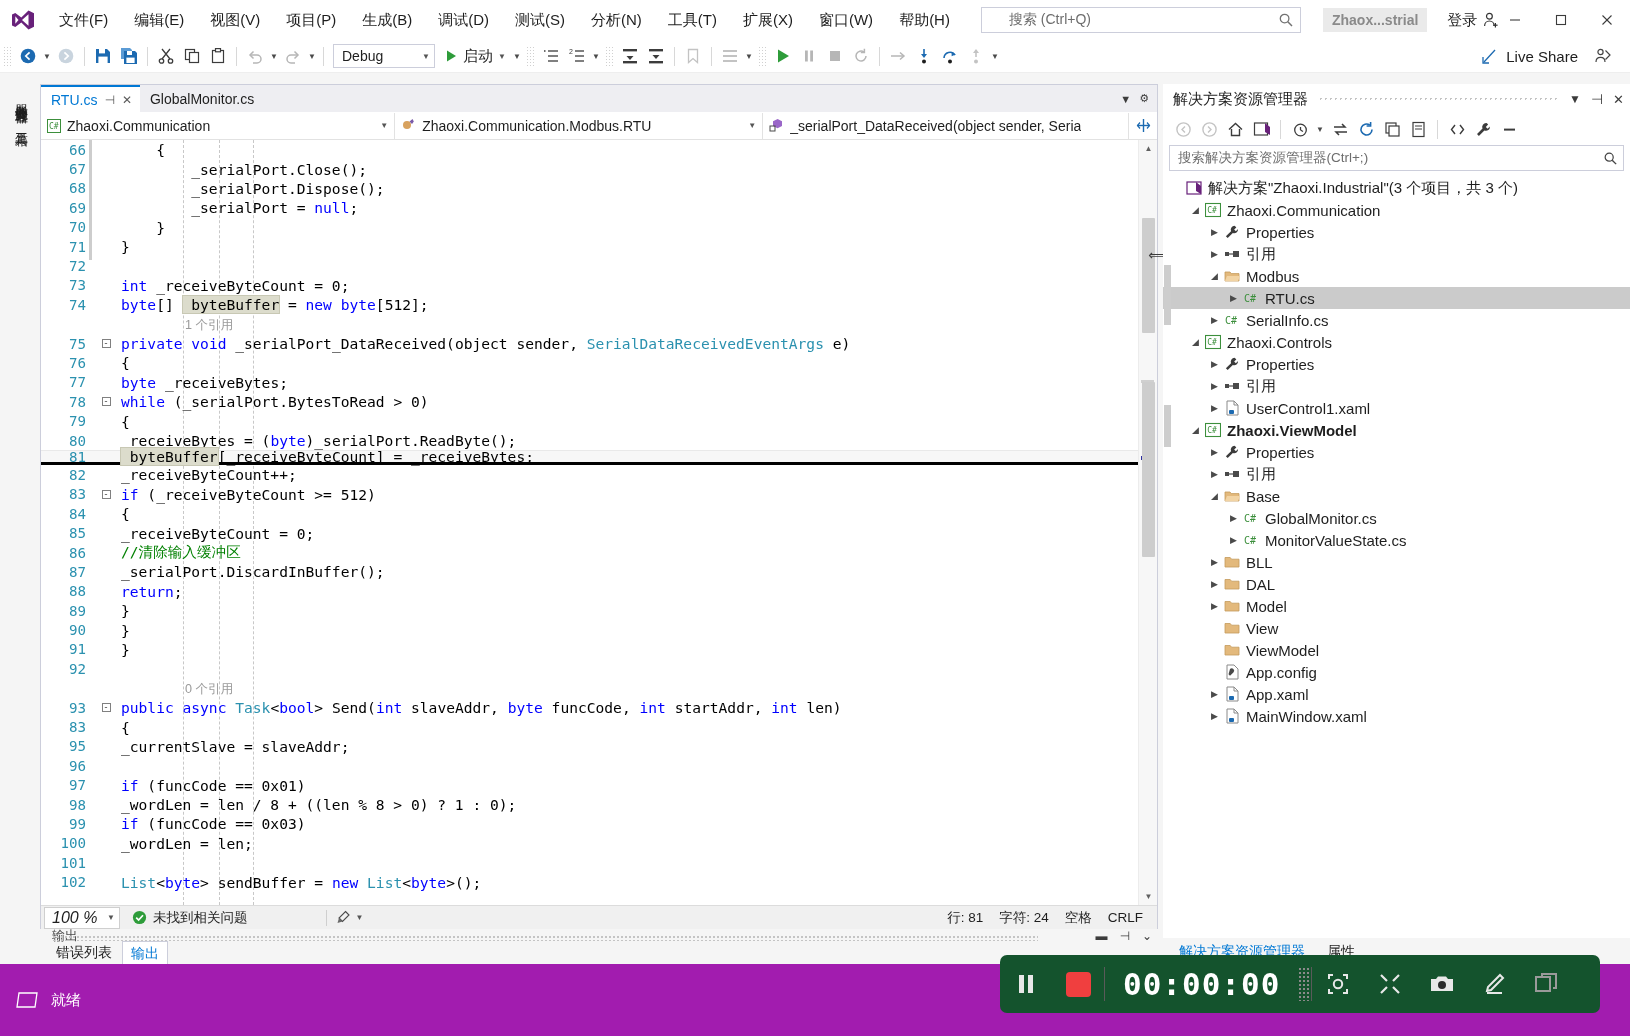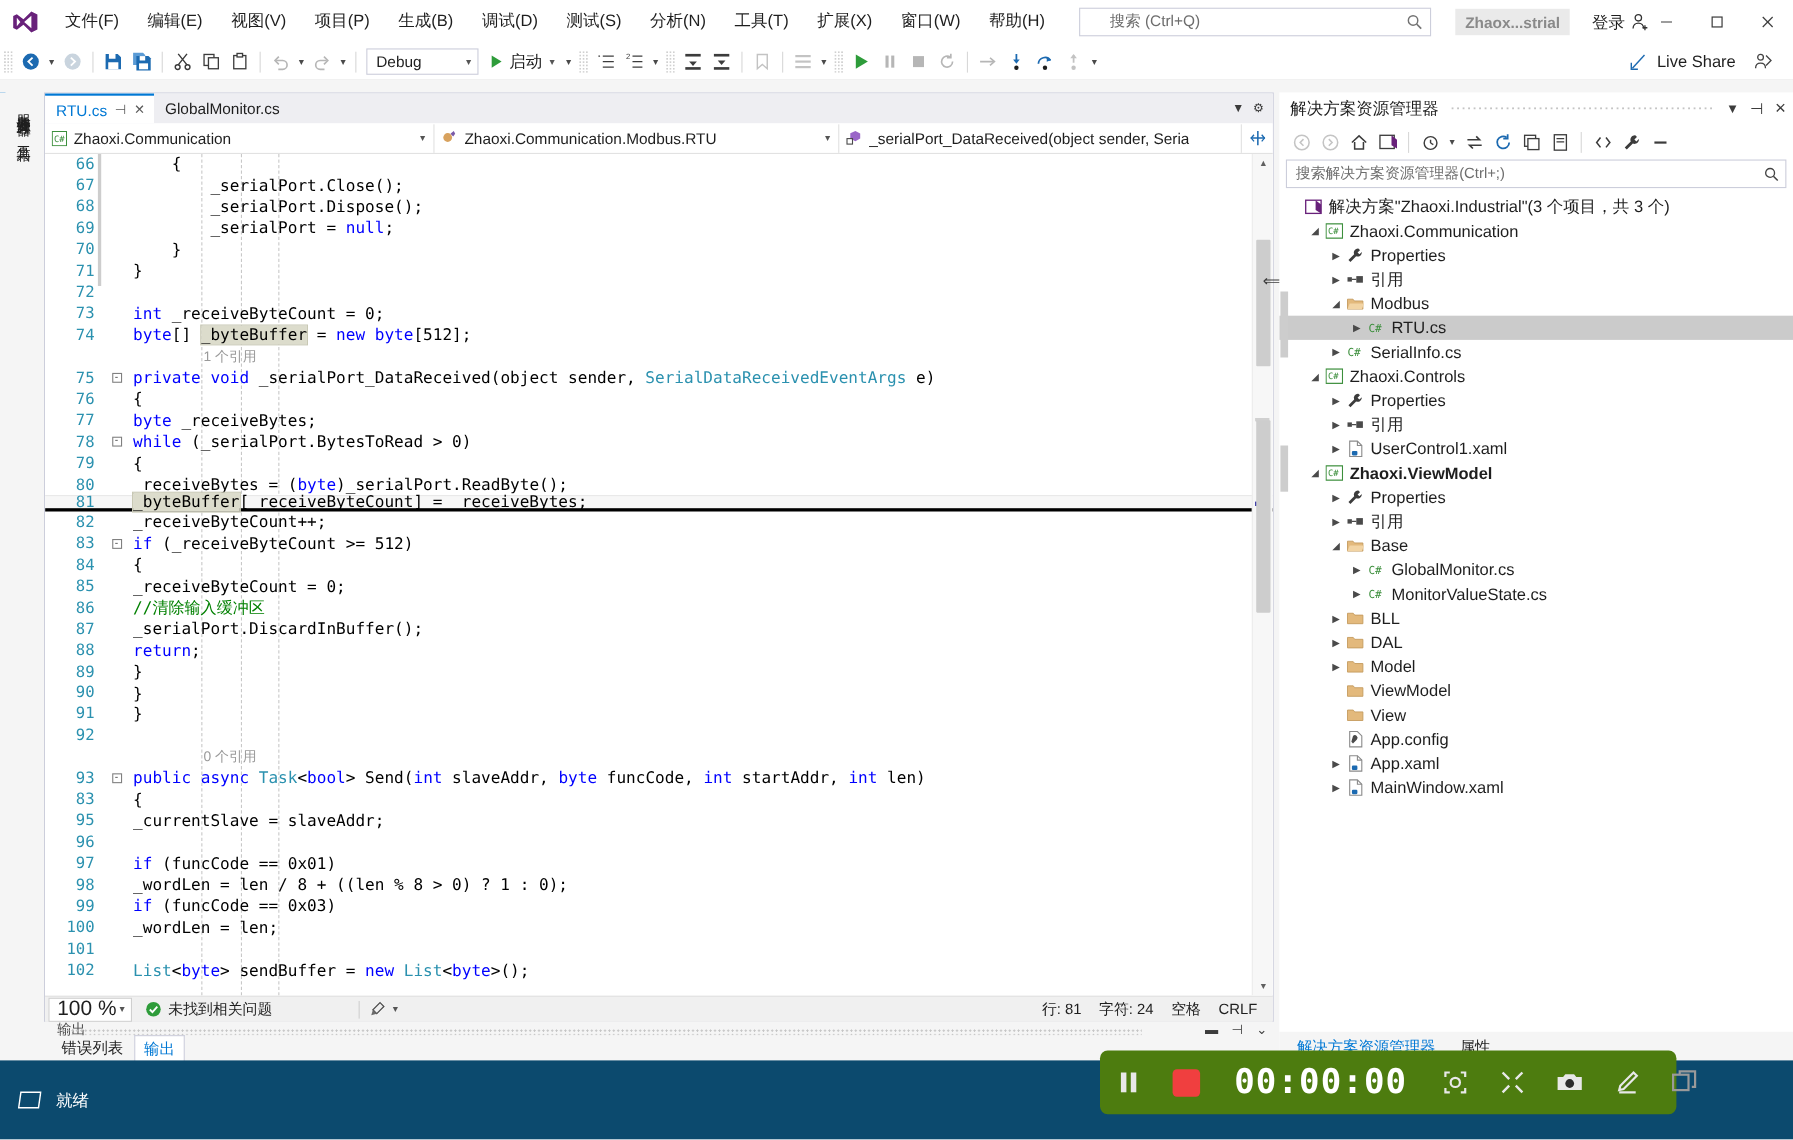--- a/index.html
+++ b/index.html
@@ -83,21 +83,21 @@
 
   
   .v-scroll{position:absolute;right:0;top:0;width:19px;height:765px;background:#f7f7f7;border-left:1px solid #ececec;}
   .v-thumb{position:absolute;left:3px;width:13px;background:#cdcdcd;border-radius:1px;}
   .v-arrow{position:absolute;left:0;width:19px;height:17px;display:flex;align-items:center;justify-content:center;font-size:8px;color:#606060;}
   .sc-mark{position:absolute;right:3px;width:13px;height:3px;}
 
   
   .ed-status{height:24px;background:#f0f0f0;border-top:1px solid #dcdcdc;display:flex;align-items:center;font-size:13.5px;color:#1e1e1e;}
   .zoom-combo{width:76px;height:22px;margin-left:3px;border:1px solid #cfcfcf;background:#fff;display:flex;align-items:center;padding:0 4px 0 7px;}
-  .zoom-combo .zl{flex:1;font-size:19px;}
+  .zoom-combo .zl{flex:1;font-size:16px;font-style:italic;}
   .zoom-combo .za{font-size:8px;color:#555;}
   .st-sep{width:1px;height:16px;background:#cfcfcf;margin:0 9px;}
   .st-ok{display:flex;align-items:center;gap:6px;margin-left:12px;}
   .st-right{margin-left:auto;display:flex;align-items:center;gap:16px;padding-right:14px;}
 
   
   .bottom-dock{position:absolute;left:40px;top:929px;width:1118px;height:37px;background:#f5f5f5;}
   .dock-title{position:absolute;left:12px;top:-2px;font-size:13px;color:#4a4a4a;}
   .dock-dots{position:absolute;left:12px;right:120px;top:6px;height:6px;background-image:radial-gradient(#c4c4c4 1px,transparent 1px);background-size:4px 4px;}
   .dock-ctrls{position:absolute;right:6px;top:0px;display:flex;gap:12px;font-size:12px;color:#3c3c3c;}
@@ -127,26 +127,26 @@
 
   
   .sol-bottom{position:absolute;left:1163px;top:938px;width:467px;height:26px;background:#f5f5f5;display:flex;align-items:flex-end;gap:2px;padding-left:6px;}
   .sbt{font-size:14px;padding:3px 10px;color:#0078d4;cursor:default;}
   .sbt.dim{color:#1e1e1e;}
 
   
   .splitter{position:absolute;left:1148px;top:246px;width:20px;height:18px;display:flex;align-items:center;justify-content:center;color:#3c3c3c;font-size:14px;}
 
   
-  .taskbar{position:absolute;left:0;top:964px;width:1630px;height:72px;background:#0c4a6e;display:flex;align-items:center;}
+  .taskbar{position:absolute;left:0;top:964px;width:1630px;height:72px;background:#a21caf;display:flex;align-items:center;}
   .tb-app{display:flex;align-items:center;gap:13px;padding-left:16px;}
   .tb-lbl{font-size:15px;color:#fff;}
 
   
-  .recorder{position:absolute;left:1000px;top:955px;width:524px;height:58px;background:#4d7c0f;border-radius:7px;display:flex;align-items:center;}
+  .recorder{position:absolute;left:1000px;top:955px;width:600px;height:58px;background:#14532d;border-radius:7px;display:flex;align-items:center;}
   .rec-grp{display:flex;align-items:center;}
   .rbtn{width:52px;height:58px;display:flex;align-items:center;justify-content:center;}
   .stop-sq{width:25px;height:25px;background:#f03f3f;border-radius:4px;}
   .rec-sep{width:1px;height:34px;background:#5a5a5a;}
   .rec-time{flex:0 0 auto;padding:0 18px;font-family:"DejaVu Sans Mono","Liberation Mono",monospace;font-size:31px;font-weight:bold;color:#fff;letter-spacing:1px;}
   .rec-dots{width:13px;height:34px;background-image:radial-gradient(#8a8a8a 1px,transparent 1px);background-size:4px 4px;}
 </style>
 </head>
 <body>
 
@@ -859,30 +859,30 @@
           </span>
           <span class="tl">Model</span>
         </div>
         <div class="tr" style="padding-left: 44px;">
           <span class="tw"></span>
           <span class="ti">
             <svg width="16" height="16" viewBox="0 0 16 16">
               <path d="M1 3.5h5.2L7.6 5.2H15V13H1z" fill="#e3b97c" stroke="#c49a5c" stroke-width=".8"></path>
             </svg>
           </span>
+          <span class="tl">View</span>
+        </div>
+        <div class="tr" style="padding-left: 44px;">
+          <span class="tw"></span>
+          <span class="ti">
+            <svg width="16" height="16" viewBox="0 0 16 16">
+              <path d="M1 3.5h5.2L7.6 5.2H15V13H1z" fill="#e3b97c" stroke="#c49a5c" stroke-width=".8"></path>
+            </svg>
+          </span>
           <span class="tl">ViewModel</span>
-        </div>
-        <div class="tr" style="padding-left: 44px;">
-          <span class="tw"></span>
-          <span class="ti">
-            <svg width="16" height="16" viewBox="0 0 16 16">
-              <path d="M1 3.5h5.2L7.6 5.2H15V13H1z" fill="#e3b97c" stroke="#c49a5c" stroke-width=".8"></path>
-            </svg>
-          </span>
-          <span class="tl">View</span>
         </div>
         <div class="tr" style="padding-left: 44px;">
           <span class="tw"></span>
           <span class="ti">
             <svg width="16" height="16" viewBox="0 0 16 16">
               <path d="M3 1h7l4 4v10H3z" fill="#fff" stroke="#8a8a8a" stroke-width="1"></path>
               <path d="M6 5a2.4 2.4 0 1 1 3.4 3.4L6 11.8 4.5 10.3z" fill="#4a4a4a"></path>
             </svg>
           </span>
           <span class="tl">App.config</span>

